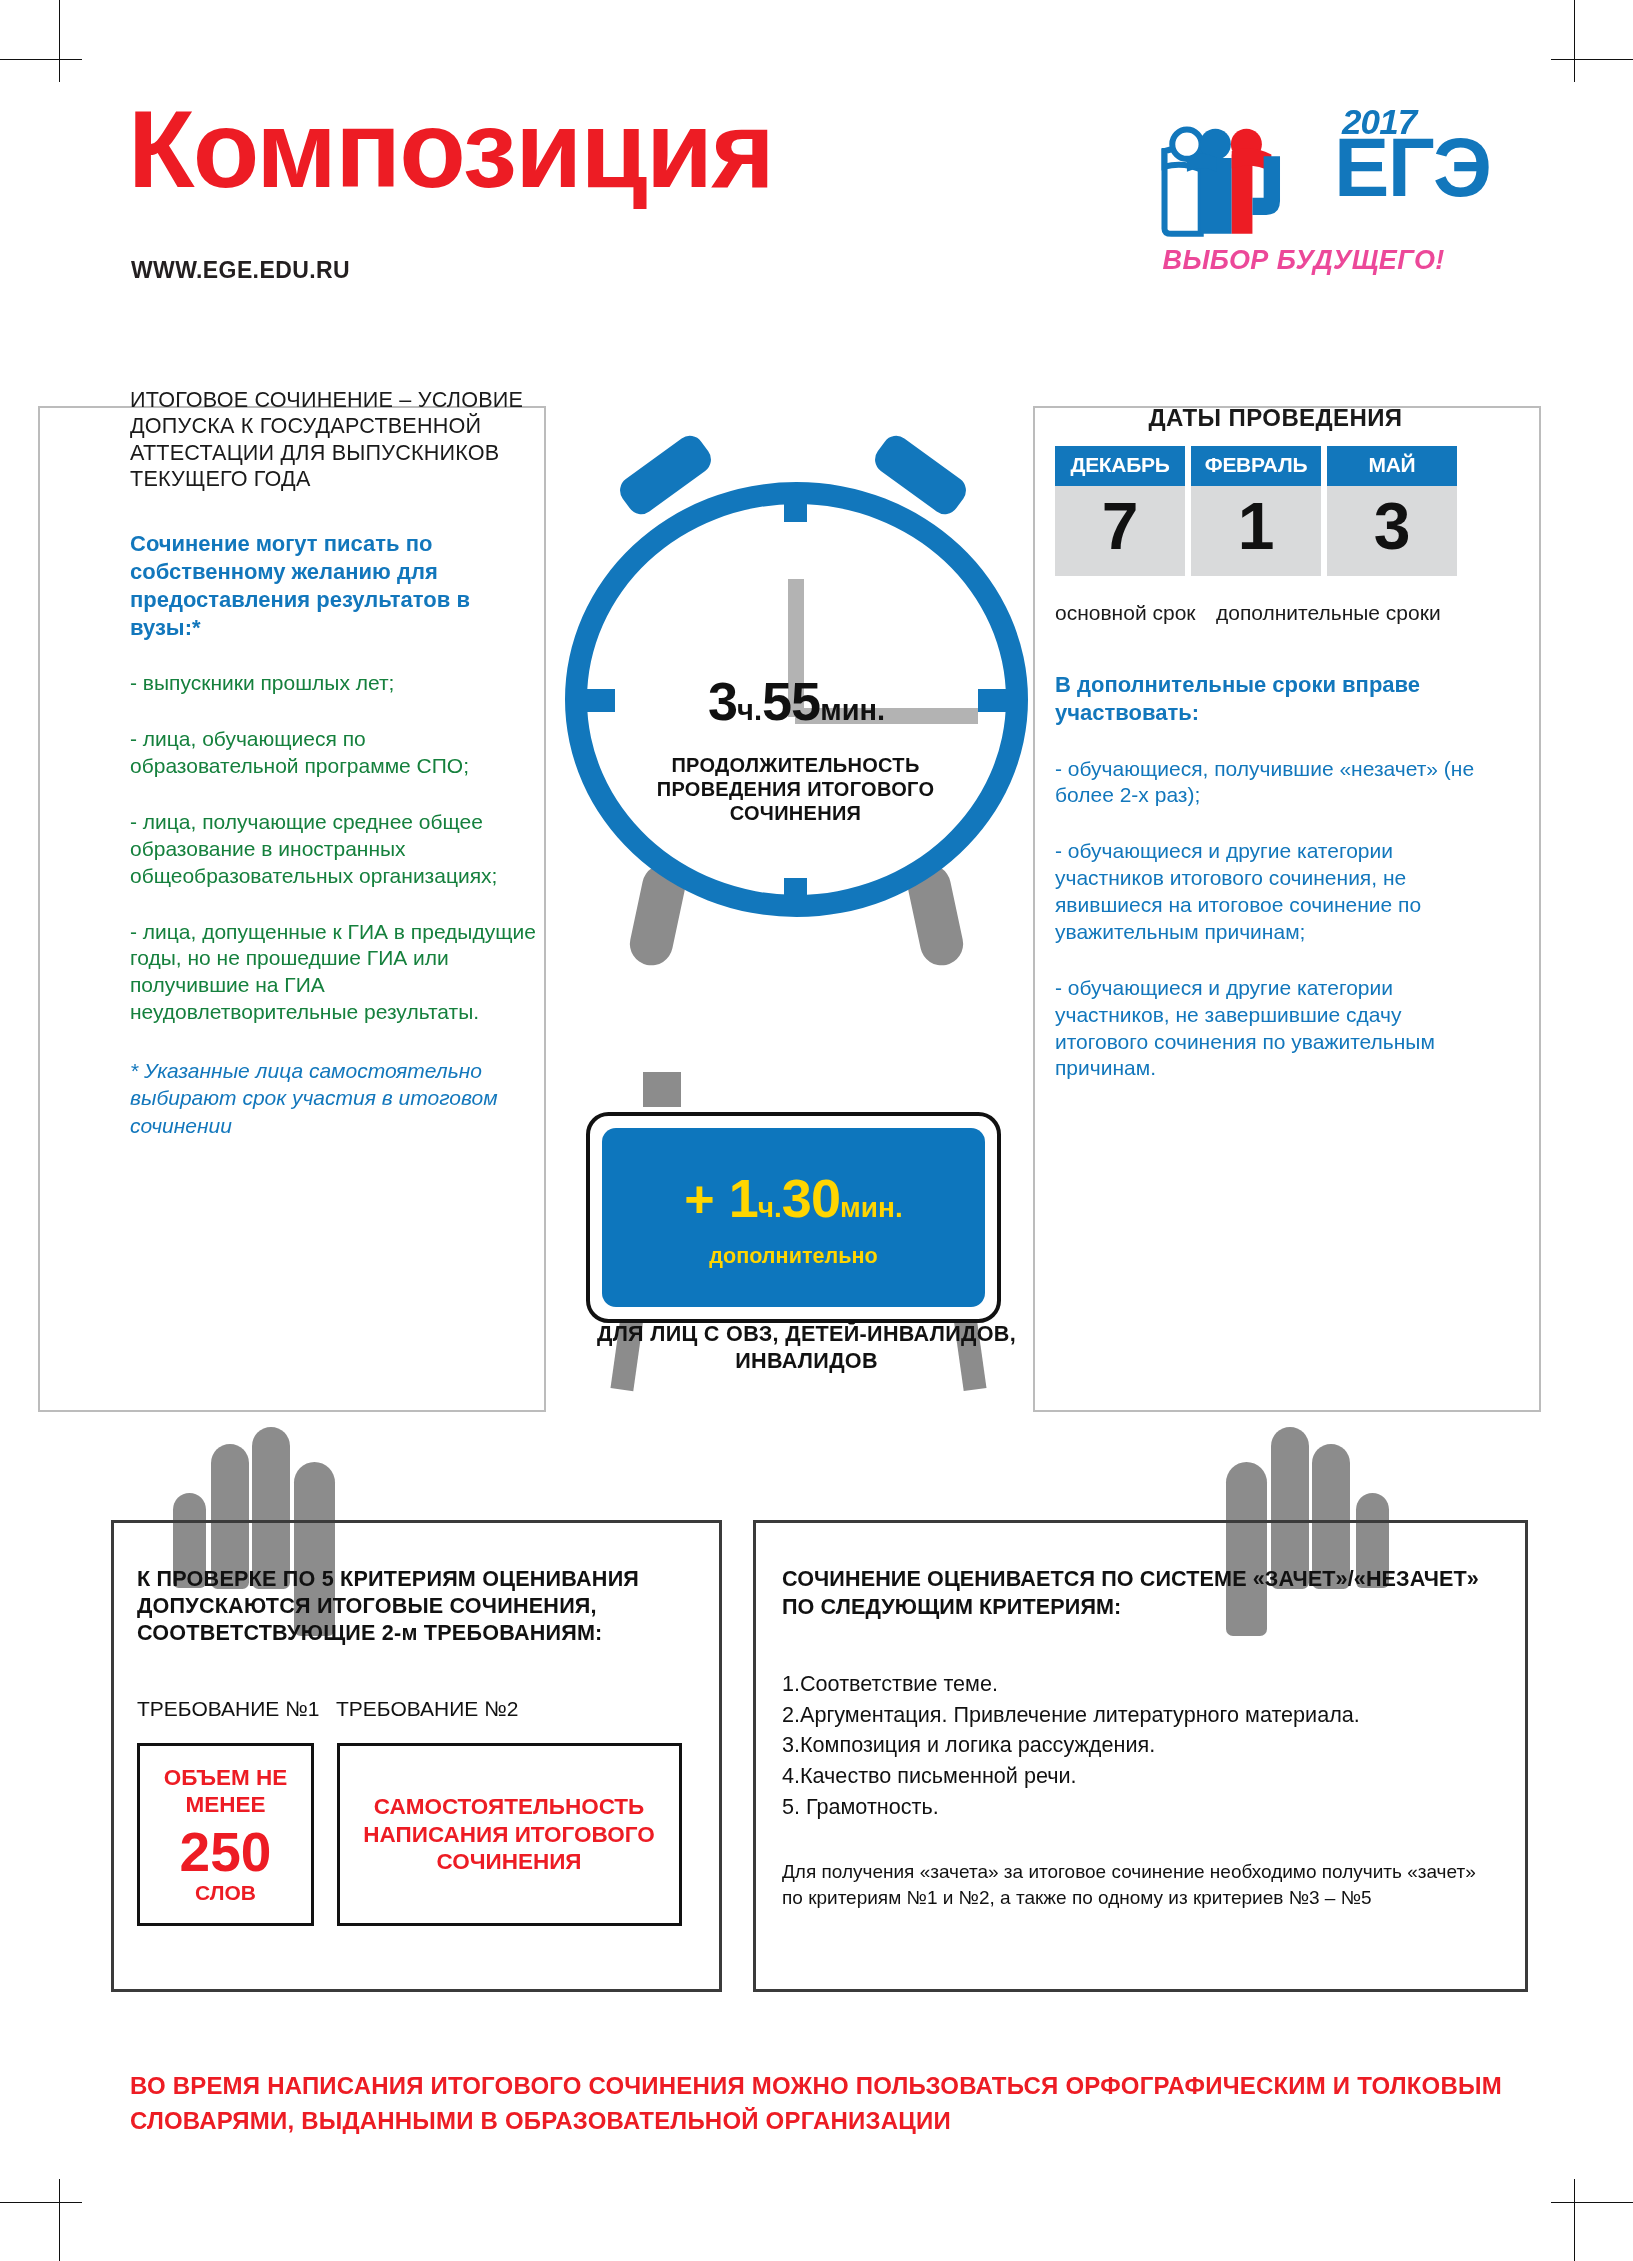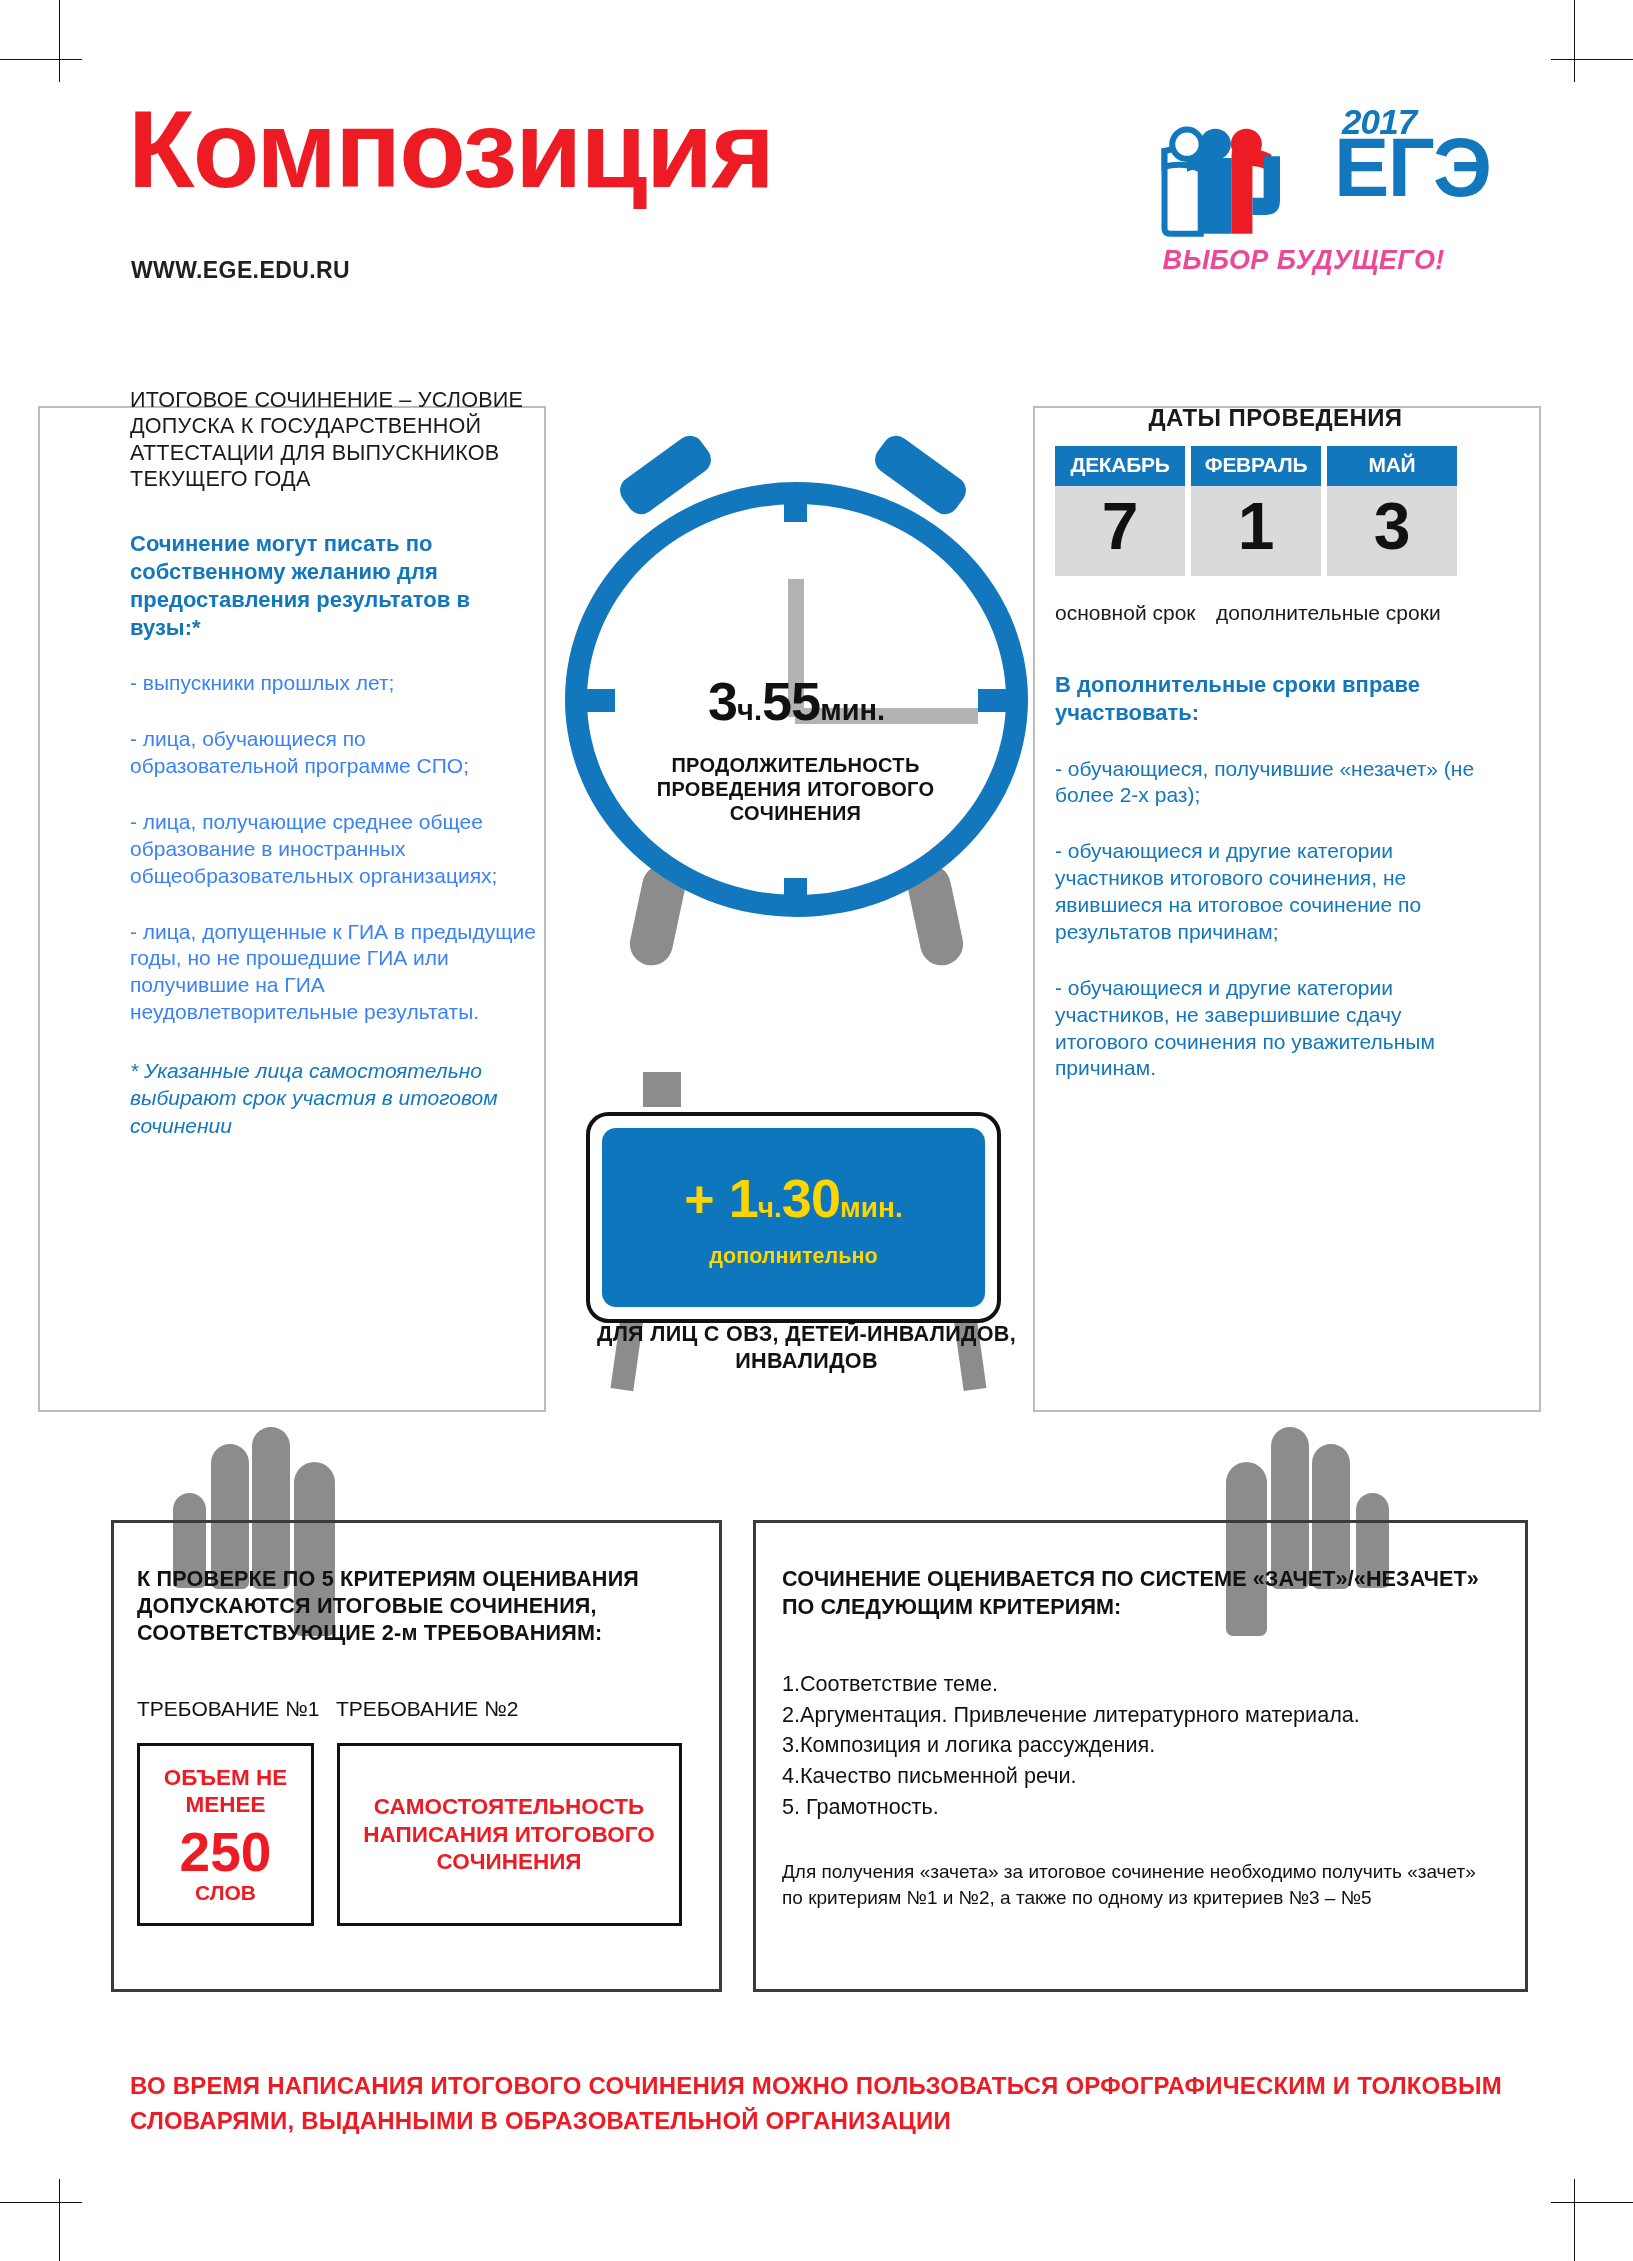--- a/index.html
+++ b/index.html
@@ -69,21 +69,21 @@
     font-size: 21.6px; font-weight: normal; color: #1a1a1a;
     line-height: 1.22; letter-spacing: 0.2px;
   }
   #left-lead {
     margin-top: 38px;
     font-size: 22px; font-weight: bold; color: #1277bc;
     line-height: 1.26;
   }
   .left-item {
     margin-top: 29px;
-    font-size: 21px; color: #3b82f6; line-height: 1.28;
+    font-size: 21px; color: #15803d; line-height: 1.28;
   }
   #left-footnote {
     margin-top: 31px;
     font-size: 21px; font-style: italic; color: #1277bc; line-height: 1.3;
   }
 
   
   #clock-area { position: absolute; left: 527px; top: 432px; width: 536px; height: 639px; }
   .bell {
     position: absolute; width: 97px; height: 40px;
@@ -354,21 +354,21 @@
       <div class="date-day">3</div>
     </div>
   </div>
   <div id="dates-legend">
     <div id="legend-main">основной срок</div>
     <div id="legend-extra">дополнительные сроки</div>
   </div>
 
   <div id="right-lead">В дополнительные сроки вправе участвовать:</div>
   <div class="right-item">- обучающиеся, получившие «незачет» (не более 2-х раз);</div>
-  <div class="right-item">- обучающиеся и другие категории участников итогового сочинения, не явившиеся на итоговое сочинение по результатов причинам;</div>
+  <div class="right-item">- обучающиеся и другие категории участников итогового сочинения, не явившиеся на итоговое сочинение по уважительным причинам;</div>
   <div class="right-item">- обучающиеся и другие категории участников, не завершившие сдачу итогового сочинения по уважительным причинам.</div>
 </div>
 
 <div class="hand-group" style="left:173px; top:1408px; width:276px; height:173px;">
   <div class="finger" style="left:0px;   top:85px; width:33px; height:95px;"></div>
   <div class="finger" style="left:38px;  top:36px; width:38px; height:145px;"></div>
   <div class="finger" style="left:79px;  top:19px; width:38px; height:162px;"></div>
   <div class="finger" style="left:121px; top:54px; width:41px; height:174px;"></div>
 </div>
 

